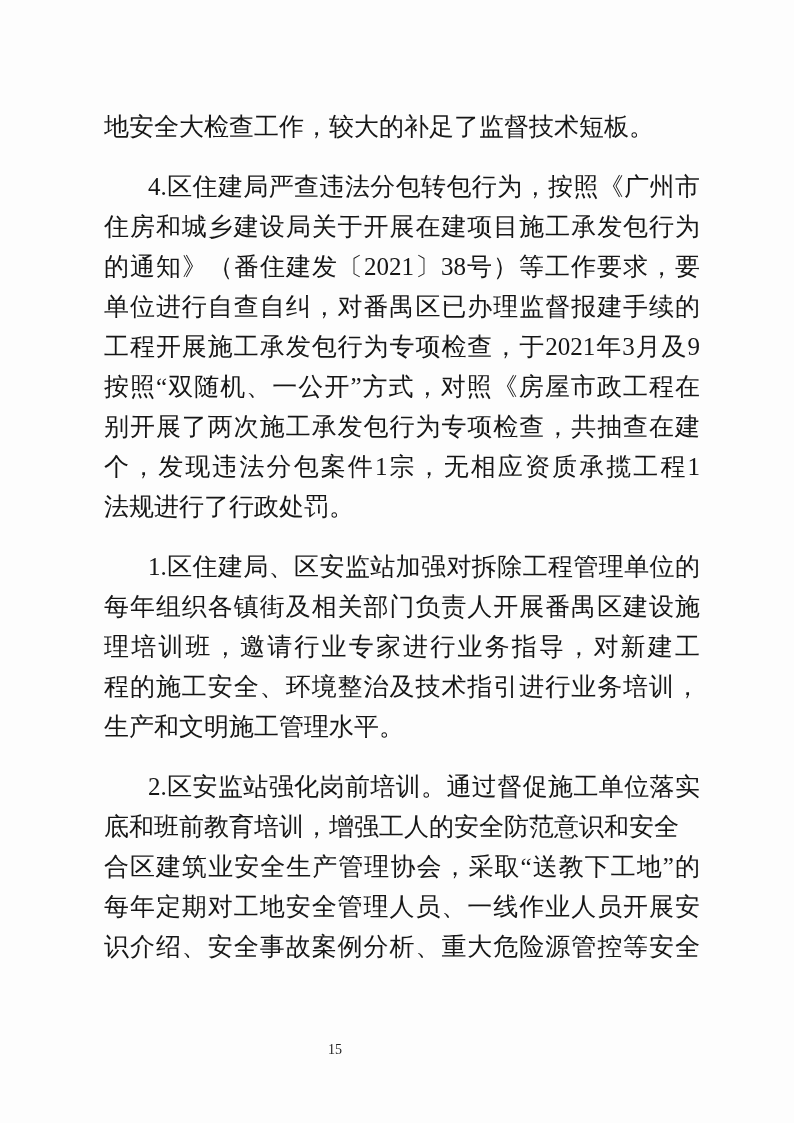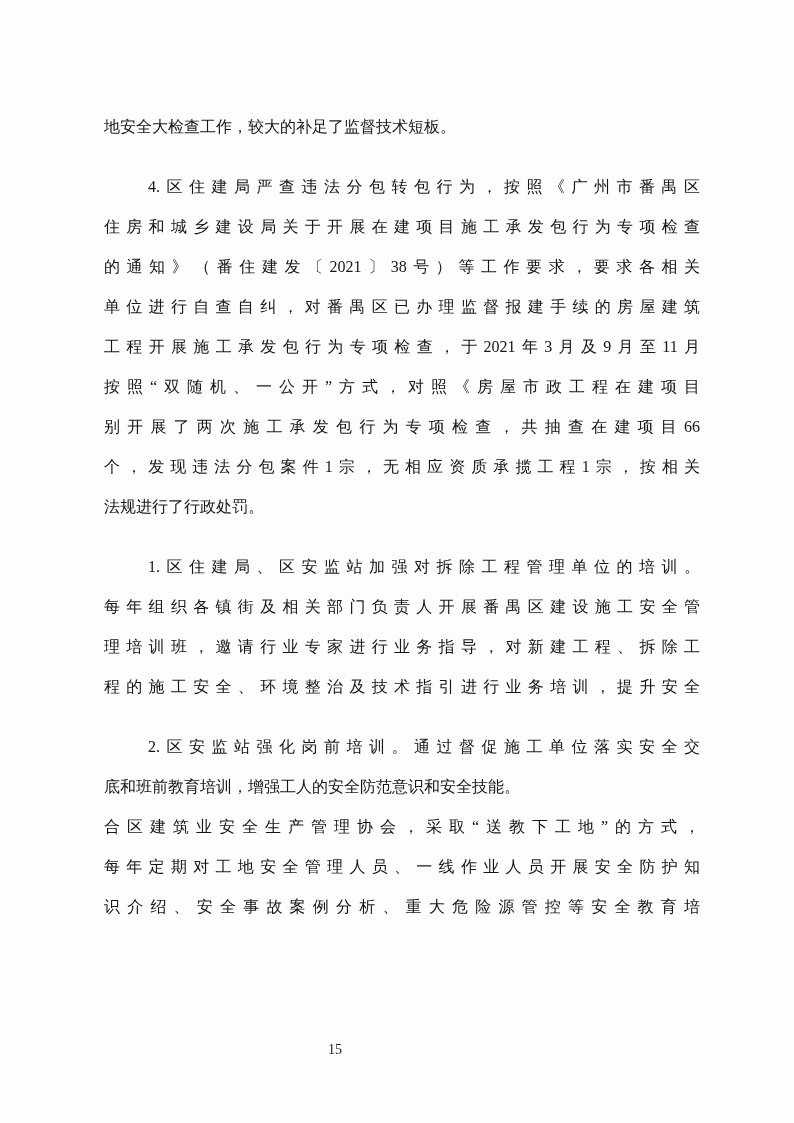--- a/index.html
+++ b/index.html
@@ -17,21 +17,21 @@
   .page {
     position: absolute;
     inset: 0;
     background: #fdfdfd;
   }
   .text-block {
     position: absolute;
     left: 104px;
     top: 107px;
     width: 596px;
-    font-size: 16px;
+    font-size: 25px;
     line-height: 40px;
     color: #161616;
   }
   .line {
     height: 40px;
     overflow: hidden;
     text-align: left;
   }
   .line.justify {
     text-align: justify;
@@ -85,20 +85,21 @@
 
 
       <div class="line justify indent">1.区住建局、区安监站加强对拆除工程管理单位的培训。</div>
 
       <div class="line justify">每年组织各镇街及相关部门负责人开展番禺区建设施工安全管</div>
 
       <div class="line justify">理培训班，邀请行业专家进行业务指导，对新建工程、拆除工</div>
 
       <div class="line justify">程的施工安全、环境整治及技术指引进行业务培训，提升安全</div>
 
+      <div class="line plain">生产和文明施工管理水平。</div>
 
       <div class="line justify indent">2.区安监站强化岗前培训。通过督促施工单位落实安全交</div>
 
       <div class="line plain">底和班前教育培训，增强工人的安全防范意识和安全技能。</div>
 
 
       <div class="line justify">合区建筑业安全生产管理协会，采取“送教下工地”的方式，</div>
 
       <div class="line justify">每年定期对工地安全管理人员、一线作业人员开展安全防护知</div>
 

